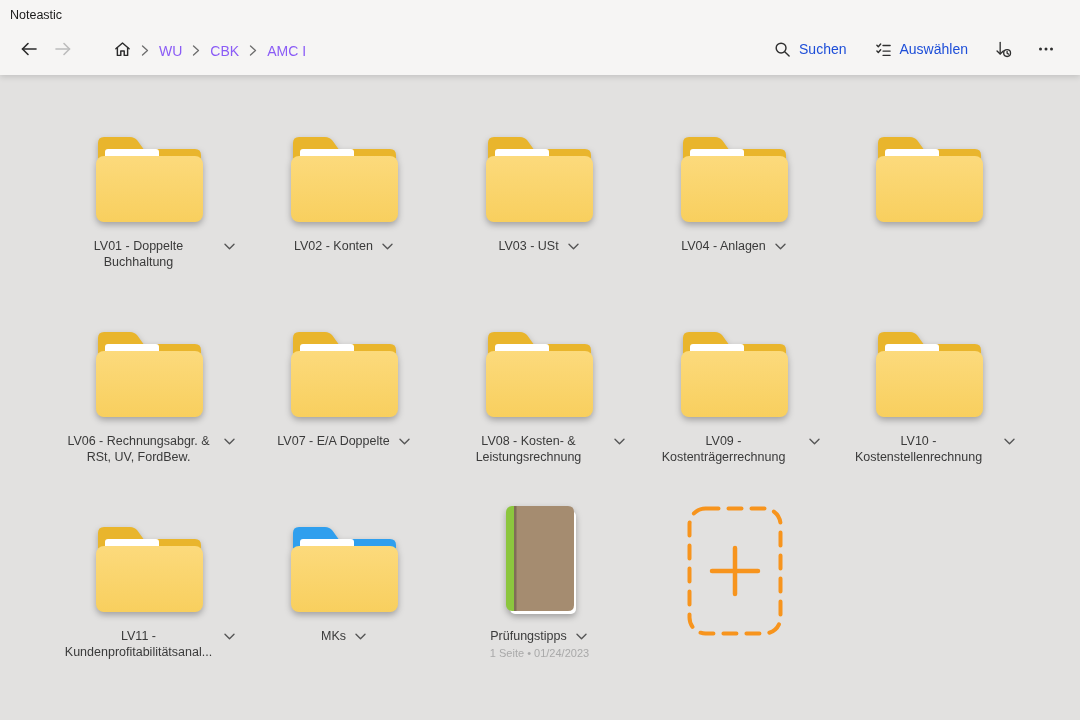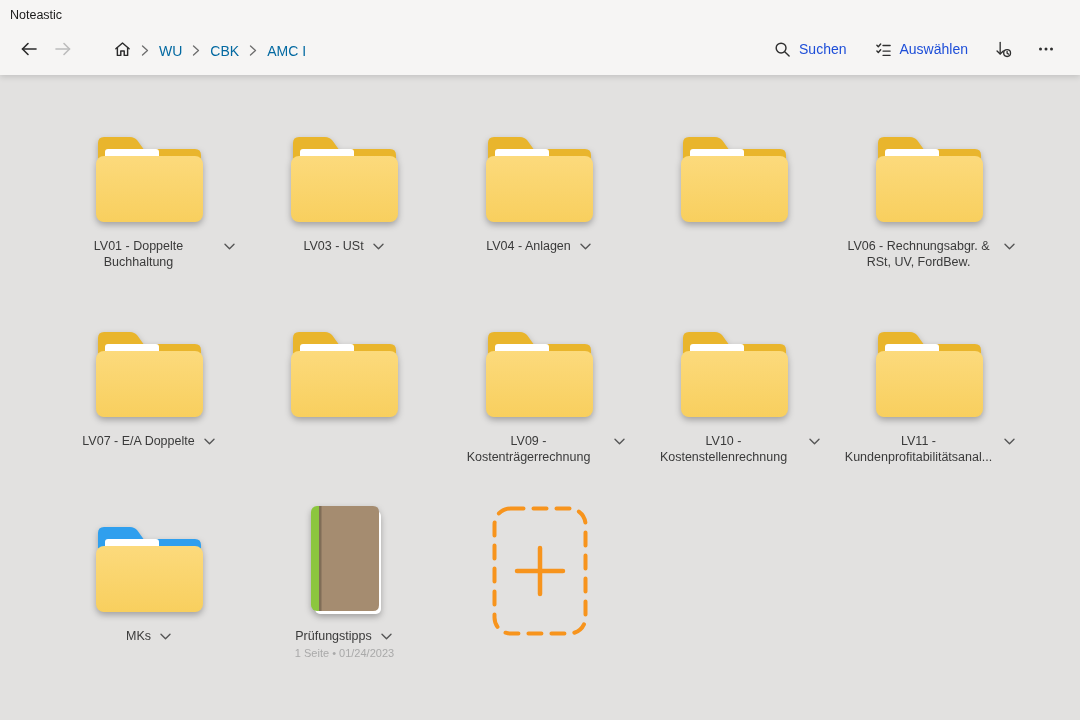--- a/index.html
+++ b/index.html
@@ -23,21 +23,21 @@
   .toolbar {
     height:49px; display:flex; align-items:center;
     padding:0 18px 0 12px;
   }
   .nav-btn {
     width:34px; height:34px; display:flex; align-items:center; justify-content:center;
     border-radius:4px; cursor:pointer; flex:0 0 auto;
   }
   .breadcrumb {
     display:flex; align-items:center; gap:4px; margin-left:28px;
-    font-size:14px; color:#0369a1;text-align:right;
+    font-size:14px; color:#8b5cf6;text-align:right;
   }
   .crumb { padding:4px 6px; border-radius:4px; cursor:pointer; white-space:nowrap; }
   .crumb-sep { display:flex; align-items:center; color:#6d6d6d; }
   .home-btn { display:flex; align-items:center; padding:4px 5px; border-radius:4px; cursor:pointer; }
   .toolbar-right { margin-left:auto; display:flex; align-items:center; gap:10px; }
   .tool-btn {
     display:flex; gap:8px; font-size:14px; color:#1d4ed8;
     padding:6px 9px; border-radius:4px; cursor:pointer; white-space:nowrap;
   }
   .icon-btn { padding:6px 7px; }
@@ -226,20 +226,46 @@
             <linearGradient id="fg" x1="0" y1="0" x2="0" y2="1">
               <stop offset="0" stop-color="var(--f-top)"></stop>
                   <stop offset="1" stop-color="var(--f-bot)"></stop>
             </linearGradient>
           </defs>
           <rect x="4" y="27" width="107" height="66" rx="8" fill="url(#fg)"></rect>
         </svg>
       </span>
     </div>
     <div class="label-row">
+      <span class="tile-label">LV02 - Konten</span>
+      <span class="chev">
+        <svg width="11" height="7" viewBox="0 0 11 7" fill="none" stroke="#555" stroke-width="1.4" stroke-linecap="round" stroke-linejoin="round">
+          <path d="M1 1.3 L5.5 5.7 L10 1.3"></path>
+        </svg>
+      </span>
+    </div>
+
+  </div>
+      <div class="tile yellow">
+    <div class="icon-wrap">
+      <span class="tile-icon">
+        <svg width="115" height="97" viewBox="0 0 115 97">
+          <path fill="var(--f-back)" d="M6 36 V14 q0-6 6-6 h26 q4.6 0 7.4 3.5 L51.5 20 H103 q6 0 6 6 v10 z"></path>
+          <rect x="13" y="20" width="54" height="20" rx="3" fill="#ffffff"></rect>
+          <defs>
+            <linearGradient id="fg" x1="0" y1="0" x2="0" y2="1">
+              <stop offset="0" stop-color="var(--f-top)"></stop>
+                  <stop offset="1" stop-color="var(--f-bot)"></stop>
+            </linearGradient>
+          </defs>
+          <rect x="4" y="27" width="107" height="66" rx="8" fill="url(#fg)"></rect>
+        </svg>
+      </span>
+    </div>
+    <div class="label-row">
       <span class="tile-label">LV03 - USt</span>
       <span class="chev">
         <svg width="11" height="7" viewBox="0 0 11 7" fill="none" stroke="#555" stroke-width="1.4" stroke-linecap="round" stroke-linejoin="round">
           <path d="M1 1.3 L5.5 5.7 L10 1.3"></path>
         </svg>
       </span>
     </div>
 
   </div>
       <div class="tile yellow">
@@ -344,20 +370,28 @@
         <svg width="115" height="97" viewBox="0 0 115 97">
           <path fill="var(--f-back)" d="M6 36 V14 q0-6 6-6 h26 q4.6 0 7.4 3.5 L51.5 20 H103 q6 0 6 6 v10 z"></path>
           <rect x="13" y="20" width="54" height="20" rx="3" fill="#ffffff"></rect>
           <defs>
             <linearGradient id="fg" x1="0" y1="0" x2="0" y2="1">
               <stop offset="0" stop-color="var(--f-top)"></stop>
                   <stop offset="1" stop-color="var(--f-bot)"></stop>
             </linearGradient>
           </defs>
           <rect x="4" y="27" width="107" height="66" rx="8" fill="url(#fg)"></rect>
+        </svg>
+      </span>
+    </div>
+    <div class="label-row">
+      <span class="tile-label">LV08 - Kosten- &amp; Leistungsrechnung</span>
+      <span class="chev">
+        <svg width="11" height="7" viewBox="0 0 11 7" fill="none" stroke="#555" stroke-width="1.4" stroke-linecap="round" stroke-linejoin="round">
+          <path d="M1 1.3 L5.5 5.7 L10 1.3"></path>
         </svg>
       </span>
     </div>
 
   </div>
       <div class="tile yellow">
     <div class="icon-wrap">
       <span class="tile-icon">
         <svg width="115" height="97" viewBox="0 0 115 97">
           <path fill="var(--f-back)" d="M6 36 V14 q0-6 6-6 h26 q4.6 0 7.4 3.5 L51.5 20 H103 q6 0 6 6 v10 z"></path>

